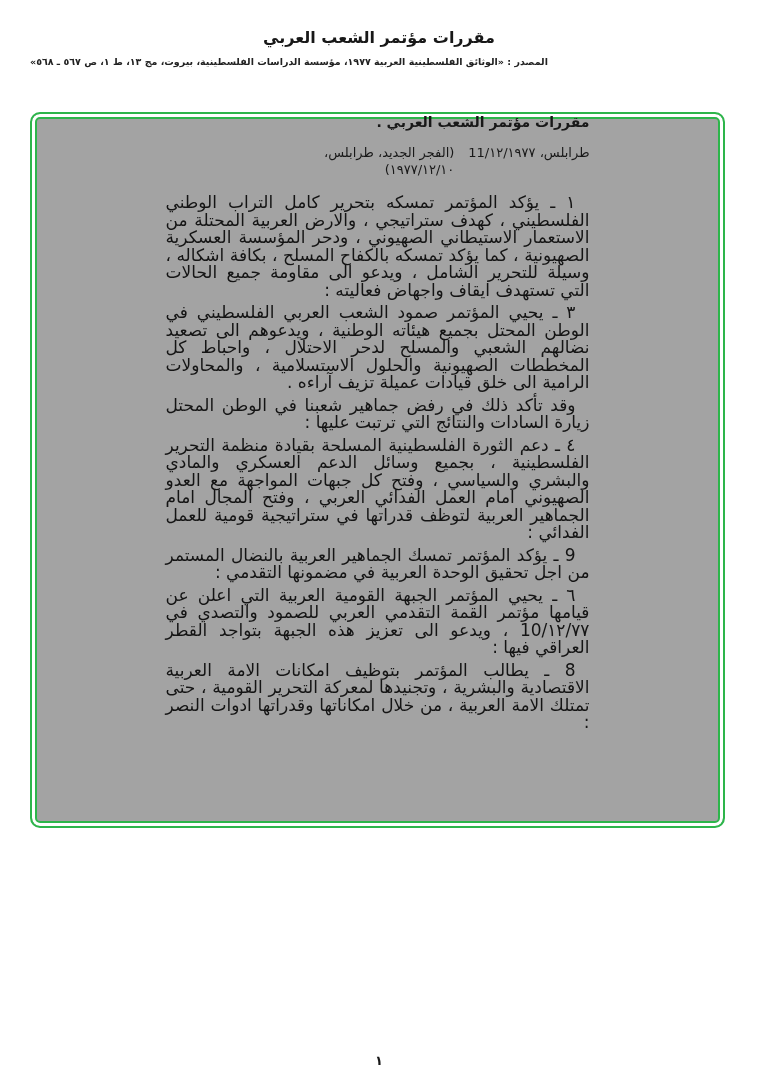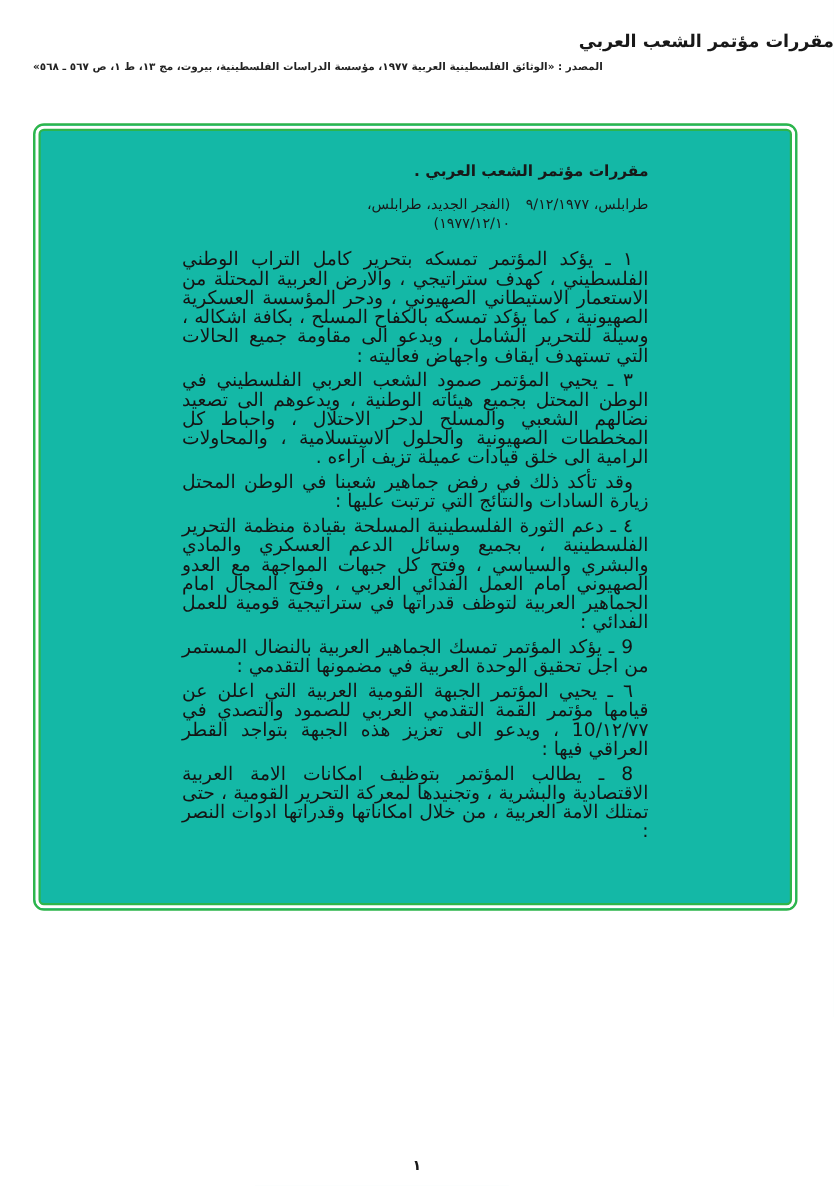--- a/index.html
+++ b/index.html
@@ -9,42 +9,42 @@
     position:relative;
     width:758px; height:1078px;
     background:#ffffff;
     font-family:"DejaVu Sans", sans-serif;
     color:#181818;
     overflow:hidden;
     direction:rtl;
   }
   .header-title{
     padding-top:28px;
+    text-align:center;
     font-weight:bold;
     font-size:16px;
     letter-spacing:0.5px;
   }
   .source-line{
     margin-top:9px;
     text-align:left;
     font-size:9.5px;
     font-weight:bold;
     padding:0 30px;
     color:#222;
   }
   .doc-frame{
     position:absolute;
     top:112px; left:30px;
     width:695px; height:716px;
     border:2px solid var(--frame-green);
     border-radius:10px;
     box-shadow: inset 0 0 0 3px #ffffff, inset 0 0 0 5px var(--frame-green);
-    padding-top:34px;
     overflow:hidden;
-    background:#14b8a6;
+    background:#a3a3a3;
   }
   .doc-content{
     width:424px;
     margin:0 auto;
   }
   .doc-title{
     font-weight:bold;
     font-size:14px;
     margin-bottom:14px;
   }
@@ -82,21 +82,21 @@
   <div class="header-title">مقررات مؤتمر الشعب العربي</div>
 
   <div class="source-line">المصدر : «الوثائق الفلسطينية العربية ١٩٧٧، مؤسسة الدراسات الفلسطينية، بيروت، مج ١٣، ط ١، ص ٥٦٧ ـ ٥٦٨»</div>
 
   <div class="doc-frame">
     <div class="doc-content">
 
       <div class="doc-title">مقررات مؤتمر الشعب العربي .</div>
 
       <div class="dateline">
-        <span class="dl-right">طرابلس، ٩/١٢/١٩٧٧</span>
+        <span class="dl-right">طرابلس، 11/١٢/١٩٧٧</span>
         <span class="dl-left">(الفجر الجديد، طرابلس، ١٩٧٧/١٢/١٠)</span>
       </div>
 
       <div class="paragraphs">
           <p>١ ـ يؤكد المؤتمر تمسكه بتحرير كامل التراب الوطني الفلسطيني ، كهدف ستراتيجي ، والارض العربية المحتلة من الاستعمار الاستيطاني الصهيوني ، ودحر المؤسسة العسكرية الصهيونية ، كما يؤكد تمسكه بالكفاح المسلح ، بكافة اشكاله ، وسيلة للتحرير الشامل ، ويدعو الى مقاومة جميع الحالات التي تستهدف ايقاف واجهاض فعاليته :</p>
           <p>٣ ـ يحيي المؤتمر صمود الشعب العربي الفلسطيني في الوطن المحتل بجميع هيئاته الوطنية ، ويدعوهم الى تصعيد نضالهم الشعبي والمسلح لدحر الاحتلال ، واحباط كل المخططات الصهيونية والحلول الاستسلامية ، والمحاولات الرامية الى خلق قيادات عميلة تزيف آراءه .</p>
           <p>وقد تأكد ذلك في رفض جماهير شعبنا في الوطن المحتل زيارة السادات والنتائج التي ترتبت عليها :</p>
           <p>٤ ـ دعم الثورة الفلسطينية المسلحة بقيادة منظمة التحرير الفلسطينية ، بجميع وسائل الدعم العسكري والمادي والبشري والسياسي ، وفتح كل جبهات المواجهة مع العدو الصهيوني امام العمل الفدائي العربي ، وفتح المجال امام الجماهير العربية لتوظف قدراتها في ستراتيجية قومية للعمل الفدائي :</p>
           <p>9 ـ يؤكد المؤتمر تمسك الجماهير العربية بالنضال المستمر من اجل تحقيق الوحدة العربية في مضمونها التقدمي :</p>
           <p>٦ ـ يحيي المؤتمر الجبهة القومية العربية التي اعلن عن قيامها مؤتمر القمة التقدمي العربي للصمود والتصدي في 10/١٢/٧٧ ، ويدعو الى تعزيز هذه الجبهة بتواجد القطر العراقي فيها :</p>

